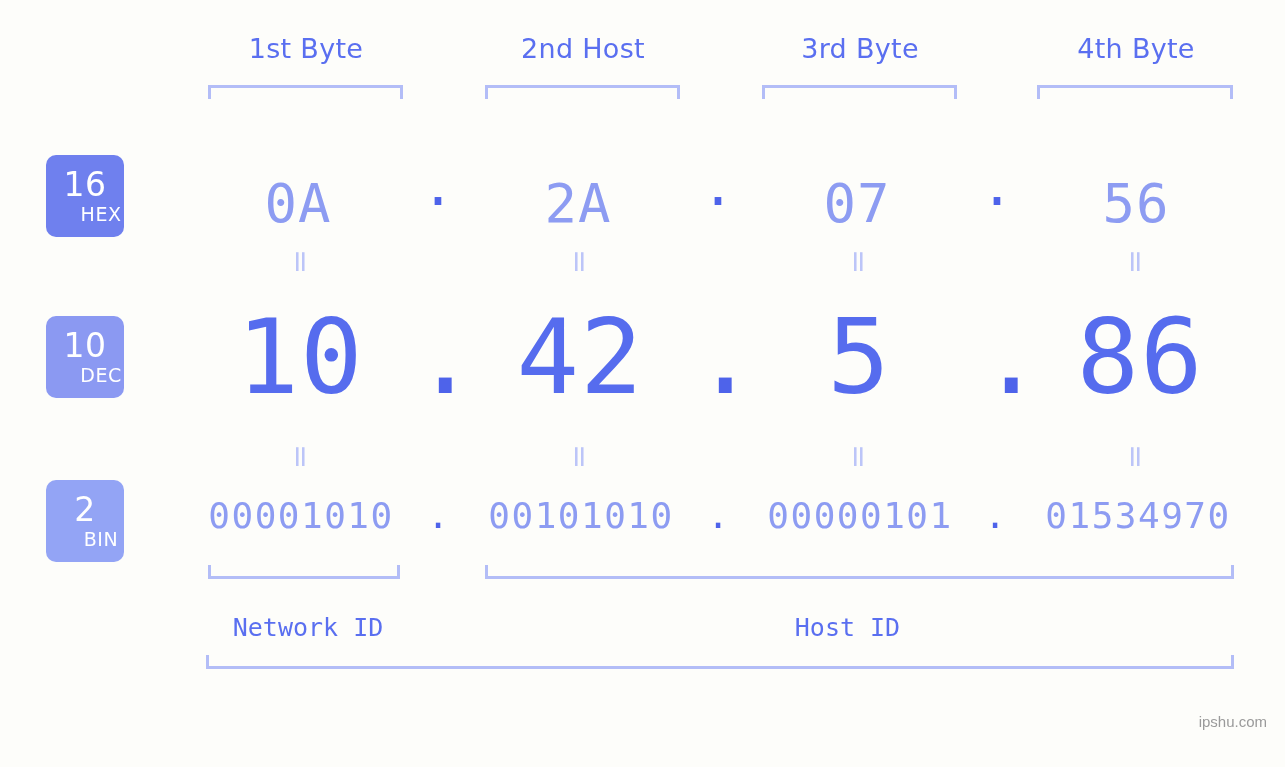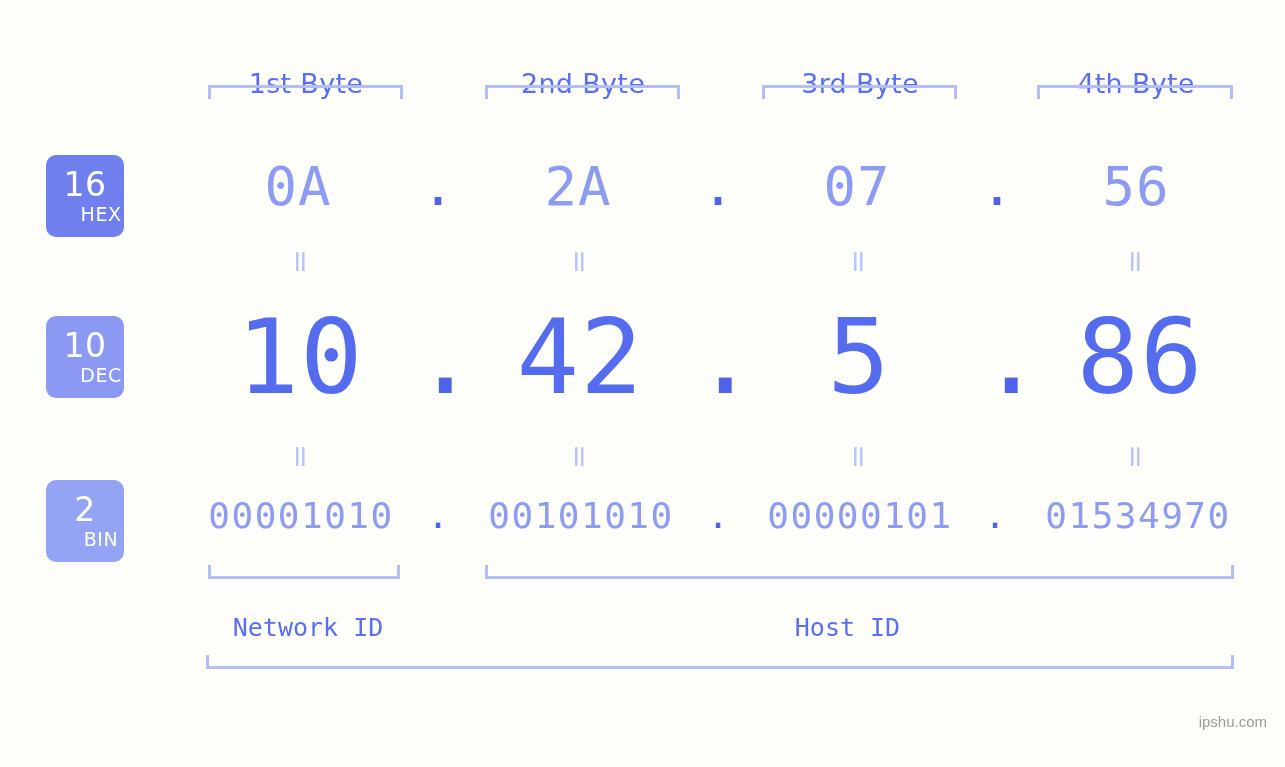--- a/index.html
+++ b/index.html
@@ -24,21 +24,20 @@
   .byte-label {
     position: absolute;
     top: 33px;
     width: 240px;
     text-align: center;
     font-family: "DejaVu Sans", sans-serif;
     font-size: 27px;
     color: #5a6ff0;
     letter-spacing: 0.3px;
     white-space: nowrap;
-    margin-top: 35px;
   }
 
   
   .bracket-down {           
     position: absolute;
     border: 3px solid #b3bdf7;
     border-bottom: none;
     height: 14px;
     box-sizing: border-box;
   }
@@ -89,21 +88,21 @@
   .dot {
     position: absolute;
     width: 40px;
     text-align: center;
     white-space: nowrap;
     font-family: "DejaVu Sans Mono", monospace;
     color: #5a6ff0;
   }
 
   .row-hex .cell {
-    top: 155px;
+    top: 172px;
     font-size: 54px;
     color: #8d9cf2;
     letter-spacing: 1px;
   }
   .row-hex .dot {
     top: 155px;
     font-size: 54px;
     color: #4e63ea;
   }
 
@@ -172,21 +171,21 @@
     white-space: nowrap;
   }
 </style>
 </head>
 <body>
 
 <div id="stage">
 
   <div>
     <div class="byte-label" style="left:186px;">1st Byte</div>
-    <div class="byte-label" style="left:463px;">2nd Byte</div>
+    <div class="byte-label" style="left:463px;">2nd Host</div>
     <div class="byte-label" style="left:740px;">3rd Byte</div>
     <div class="byte-label" style="left:1016px;">4th Byte</div>
   </div>
 
   <div>
     <div class="bracket-down" style="left:208px;  top:85px; width:195px;"></div>
     <div class="bracket-down" style="left:485px;  top:85px; width:195px;"></div>
     <div class="bracket-down" style="left:762px;  top:85px; width:195px;"></div>
     <div class="bracket-down" style="left:1037px; top:85px; width:196px;"></div>
   </div>

